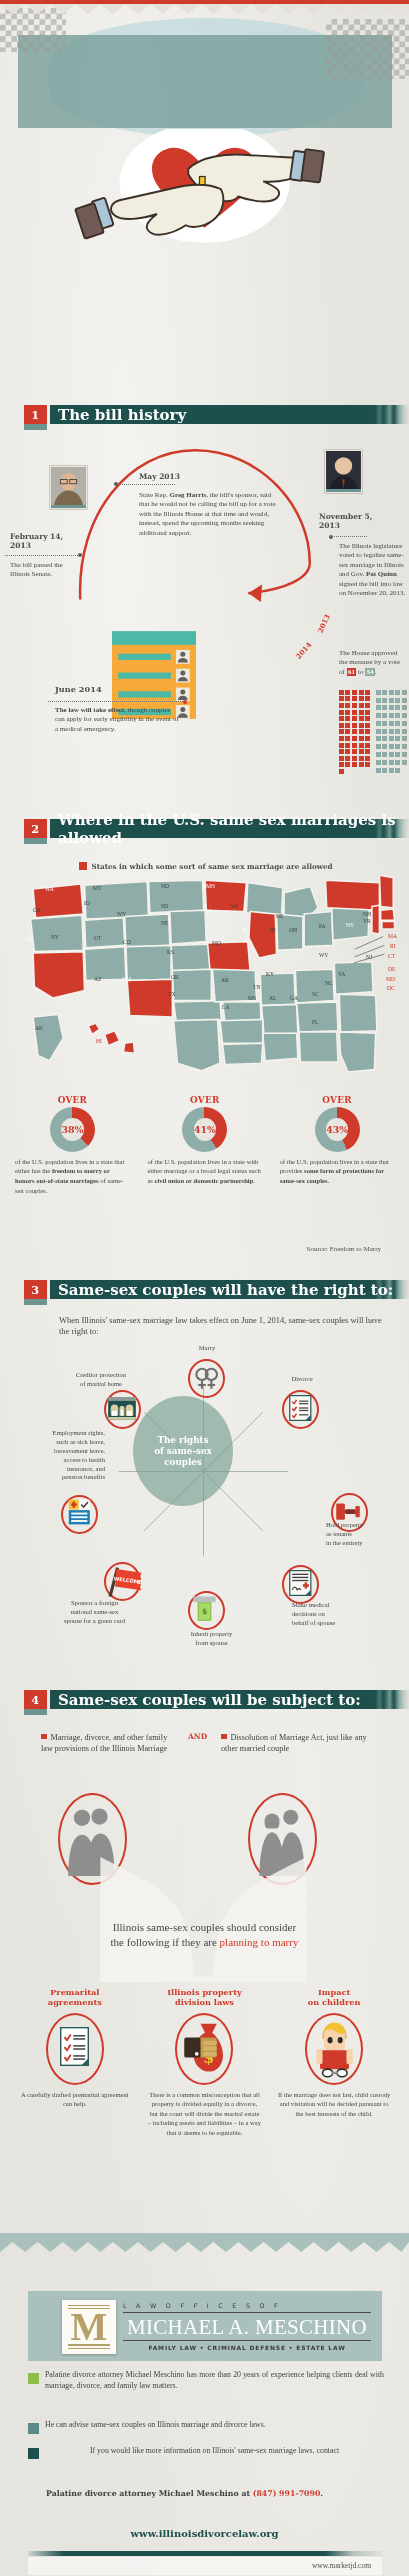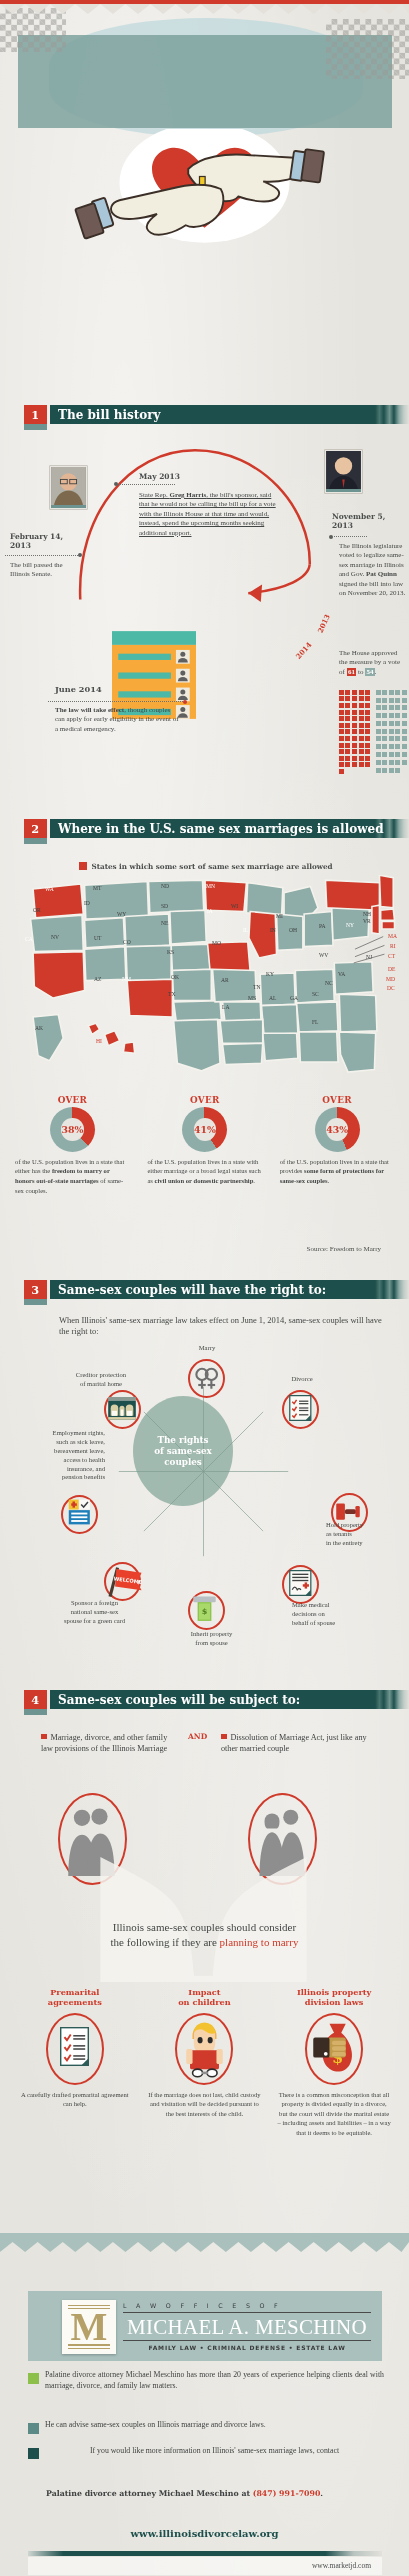--- a/index.html
+++ b/index.html
@@ -71,21 +71,21 @@
   .sec-num-foot{position:absolute;left:0;top:19px;width:22.6px;height:6.3px;background:#6d9490;}
   .sec-bar{
     position:absolute;left:26px;top:0;width:359px;height:19px;background:#1d4f4c;
   }
   .sec-bar .fade{
     position:absolute;right:0;top:0;height:19px;width:36px;
     background:linear-gradient(to right, #1d4f4c 0%, #1d4f4c 6%, #49756f 18%, #1d4f4c 30%, #70968f 46%, #1d4f4c 58%, #8aa8a3 72%, #c3cdc8 86%, #e3e1db 100%);
   }
   .sec-title{
     position:absolute;left:34px;top:0;height:19px;display:flex;align-items:center;
-    font-family:"DejaVu Serif", serif;font-weight:bold;color:#fff;font-size:12px;z-index:2;
+    font-family:"DejaVu Serif", serif;font-weight:bold;color:#fff;font-size:15px;z-index:2;
   }
 
   
   .body-txt{font-family:"Liberation Serif", serif;font-size:7px;line-height:1.35;color:#434746;}
   .bold{font-weight:bold;}
   .red{color:#cf3a2a;}
 
   
   .photo{
     width:35px;height:41px;background:#7d8b8c;border:1.3px solid #e9e7e1;
@@ -263,25 +263,25 @@
 
   <div class="dot" style="top:553px;left:78px;"></div>
   <div class="dotted" style="top:555px;left:5px;width:73px;"></div>
   <div class="date-lbl" style="position:absolute;top:533px;left:10px;width:69px;white-space:pre-line;">February 14,
 2013</div>
   <div class="body-txt" style="position:absolute;top:561px;left:10px;width:69px;">The bill passed the Illinois Senate.</div>
 
   <div class="dot" style="top:482px;left:114px;"></div>
   <div class="dotted" style="top:484px;left:119px;width:56px;"></div>
   <div class="date-lbl" style="position:absolute;top:473px;left:139px;">May 2013</div>
-  <div class="body-txt" style="position:absolute;top:491px;left:139px;width:139px;text-decoration:underline;"><span>State Rep. </span><span class="bold">Greg Harris</span><span>, the bill's sponsor, said that he would not be calling the bill up for a vote with the Illinois House at that time and would, instead, spend the upcoming months seeking additional support.</span></div>
+  <div class="body-txt" style="position:absolute;top:491px;left:139px;width:139px;"><span>State Rep. </span><span class="bold">Greg Harris</span><span>, the bill's sponsor, said that he would not be calling the bill up for a vote with the Illinois House at that time and would, instead, spend the upcoming months seeking additional support.</span></div>
 
   <div class="dot" style="top:535px;left:329px;"></div>
   <div class="dotted" style="top:536px;left:334px;width:33px;"></div>
-  <div class="date-lbl" style="position:absolute;top:513px;left:332px;width:67px;white-space:pre-line;">November 5,
+  <div class="date-lbl" style="position:absolute;top:513px;left:319px;width:67px;white-space:pre-line;">November 5,
 2013</div>
   <div class="body-txt" style="position:absolute;top:542px;left:339px;width:67px;"><span>The Illinois legislature voted to legalize same-sex marriage in Illinois and Gov. </span><span class="bold">Pat Quinn</span><span> signed the bill into law on November 20, 2013.</span></div>
 
   <div class="body-txt" style="position:absolute;top:649px;left:339px;width:67px;"><span>The House approved the measure by a vote of </span><span class="bold" style="background:#cf3a2a;color:#fff;padding:0 1.3px;">61</span><span> to </span><span class="bold" style="background:#8fada8;color:#fff;padding:0 1.3px;">54</span><span>.</span></div>
 
   <div style="position:absolute;top:689px;left:338px;display:flex;gap:3.8px;">
     <div class="sq-grid" id="sq-yes">
         <div class="sq r"></div>
         <div class="sq r"></div>
         <div class="sq r"></div>
@@ -798,59 +798,59 @@
               <line x1="21" y1="30" x2="40" y2="30"></line>
               <line x1="21" y1="35" x2="40" y2="35"></line>
               <line x1="21" y1="46" x2="40" y2="46"></line>
               <line x1="21" y1="51" x2="40" y2="51"></line>
             </g>
         </svg>
       </div>
       <p>A carefully drafted premarital agreement can help.</p>
     </div>
     <div class="col3">
+      <h4 style="white-space:pre-line;">Illinois property
+division laws</h4>
+      <div class="circ-icon">
+        <svg style="position:absolute;left:6.3px;top:5px;width:43px;height:55px;" viewBox="0 0 68 88">
+          <polygon points="26,6 52,6 44,22 34,22" fill="#cf3a2a"></polygon>
+          <path d="M34 20 C 14 30, 10 56, 20 72 C 30 86, 50 86, 58 72 C 68 56, 58 30, 44 20 Z" fill="#cf3a2a"></path>
+          <text x="39" y="68" font-family="DejaVu Serif, serif" font-size="26" font-weight="bold" fill="#f0c929" text-anchor="middle">$</text>
+          <rect x="24" y="28" width="28" height="32" rx="4" fill="#c09a4a"></rect>
+          <g fill="#d4b068">
+              <rect x="30" y="33" width="22" height="7" rx="3"></rect>
+              <rect x="30" y="42" width="22" height="7" rx="3"></rect>
+              <rect x="30" y="51" width="22" height="7" rx="3"></rect>
+            </g>
+          <rect x="0" y="28" width="26" height="32" rx="3" fill="#3a2c22"></rect>
+          <circle cx="20" cy="54" r="3" fill="#ffffff"></circle>
+        </svg>
+      </div>
+      <p>There is a common misconception that all property is divided equally in a divorce, but the court will divide the marital estate – including assets and liabilities – in a way that it deems to be equitable.</p>
+    </div>
+    <div class="col3">
       <h4 style="white-space:pre-line;">Impact
 on children</h4>
       <div class="circ-icon">
         <svg style="position:absolute;left:7.5px;top:5px;width:39px;height:58px;" viewBox="0 0 62 92">
           <path d="M12 24 a19 19 0 0 1 38 0 v6 h-38 z" fill="#f2a93b"></path>
           <path d="M14 22 a17 15 0 0 1 34 0 v16 a17 17 0 0 1 -34 0 z" fill="#f6d3ab"></path>
           <path d="M13 20 q10 -10 20 -2 q8 6 16 2 q-4 -16 -18 -16 q-14 0 -18 16 z" fill="#f2c230"></path>
           <ellipse cx="24" cy="32" rx="4" ry="5" fill="#2b2b2b"></ellipse>
             <ellipse cx="40" cy="32" rx="4" ry="5" fill="#2b2b2b"></ellipse>
           <rect x="8" y="48" width="46" height="30" rx="2" fill="#cf3a2a"></rect>
           <rect x="2" y="46" width="10" height="24" rx="3" fill="#f6d3ab"></rect>
           <rect x="50" y="46" width="10" height="24" rx="3" fill="#f6d3ab"></rect>
           <ellipse cx="20" cy="84" rx="8" ry="6" fill="#ffffff" stroke="#2b2b2b" stroke-width="2.5"></ellipse>
           <ellipse cx="43" cy="84" rx="8" ry="6" fill="#ffffff" stroke="#2b2b2b" stroke-width="2.5"></ellipse>
           <rect x="27" y="82" width="10" height="4" fill="#8e8e8e"></rect>
         </svg>
       </div>
       <p>If the marriage does not last, child custody and visitation will be decided pursuant to the best interests of the child.</p>
     </div>
-    <div class="col3">
-      <h4 style="white-space:pre-line;">Illinois property
-division laws</h4>
-      <div class="circ-icon">
-        <svg style="position:absolute;left:6.3px;top:5px;width:43px;height:55px;" viewBox="0 0 68 88">
-          <polygon points="26,6 52,6 44,22 34,22" fill="#cf3a2a"></polygon>
-          <path d="M34 20 C 14 30, 10 56, 20 72 C 30 86, 50 86, 58 72 C 68 56, 58 30, 44 20 Z" fill="#cf3a2a"></path>
-          <text x="39" y="68" font-family="DejaVu Serif, serif" font-size="26" font-weight="bold" fill="#f0c929" text-anchor="middle">$</text>
-          <rect x="24" y="28" width="28" height="32" rx="4" fill="#c09a4a"></rect>
-          <g fill="#d4b068">
-              <rect x="30" y="33" width="22" height="7" rx="3"></rect>
-              <rect x="30" y="42" width="22" height="7" rx="3"></rect>
-              <rect x="30" y="51" width="22" height="7" rx="3"></rect>
-            </g>
-          <rect x="0" y="28" width="26" height="32" rx="3" fill="#3a2c22"></rect>
-          <circle cx="20" cy="54" r="3" fill="#ffffff"></circle>
-        </svg>
-      </div>
-      <p>There is a common misconception that all property is divided equally in a divorce, but the court will divide the marital estate – including assets and liabilities – in a way that it deems to be equitable.</p>
-    </div>
   </div>
 
   <div class="foot-band" style="top:2233px;"></div>
   <svg class="zig-foot" style="top:2242px;" viewBox="0 0 652 16" preserveAspectRatio="none">
     <polygon fill="#a9c0bd" points="0,0 652,0 652,0 640,16 620,0 600,16 580,0 560,16 540,0 520,16 500,0 480,16 460,0 440,16 420,0 400,16 380,0 360,16 340,0 320,16 300,0 280,16 260,0 240,16 220,0 200,16 180,0 160,16 140,0 120,16 100,0 80,16 60,0 40,16 20,0 0,16"></polygon>
   </svg>
 
   <div class="logo-box" style="top:2291px;">
     <div class="logo-m">
       <div class="ln" style="top:5px;"></div>

